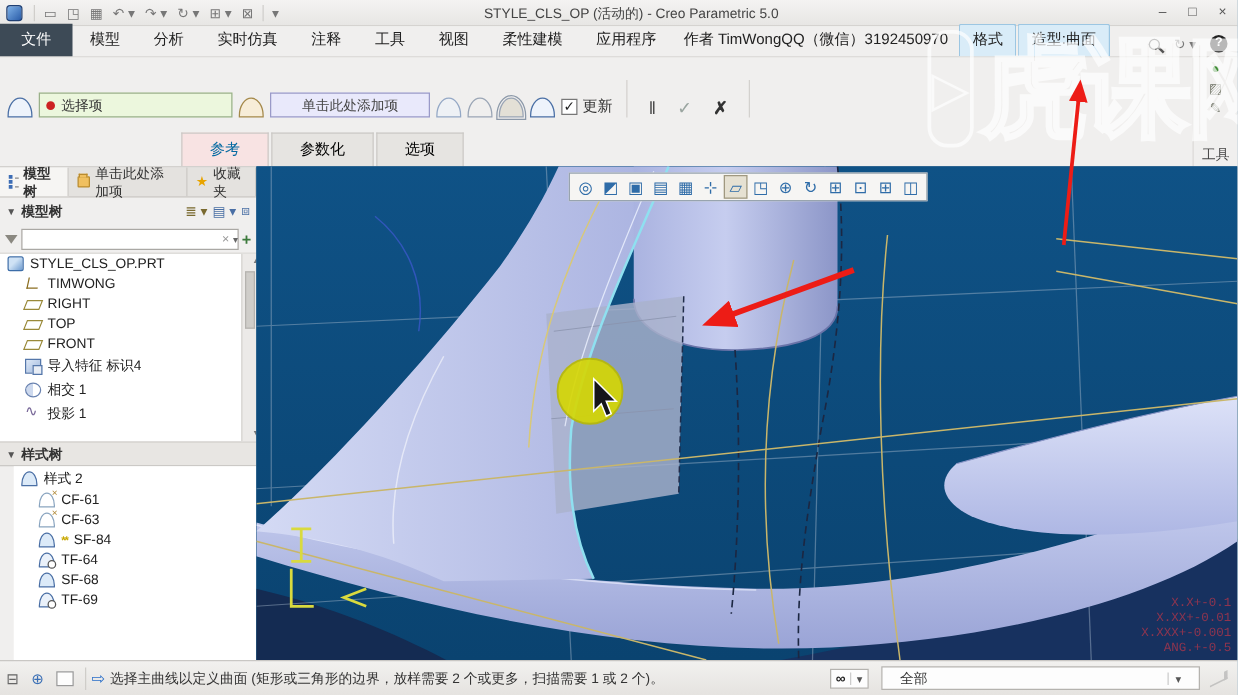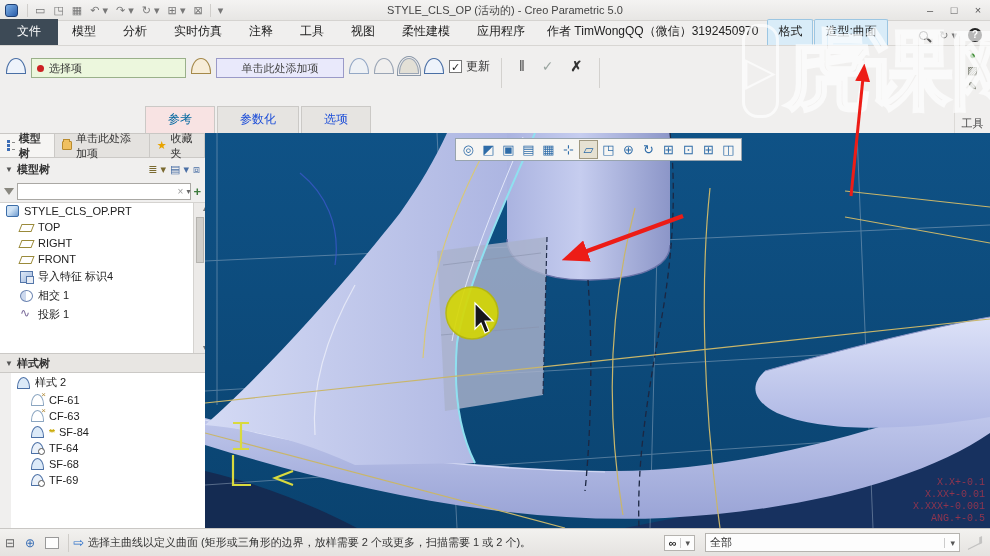--- a/index.html
+++ b/index.html
@@ -21,38 +21,38 @@
   .rtab.filetab { background:#3d4a56; color:#fff; padding:4px 17px 5px; }
   .rtab.author { color:#222; padding:4px 8px 5px; }
   .rtab.hl { background:#d9ecf8; border:1px solid #9cc6e2; border-bottom:none; border-radius:2px 2px 0 0; padding:3px 10px 5px;text-align:center; }
   #ribbon-right { margin-left:auto; display:flex; align-items:center; gap:7px; padding:0 8px 3px 0; }
   .mag { width:9px; height:9px; border:1.6px solid #555; border-radius:50%; position:relative; display:inline-block; }
   .mag::after { content:""; position:absolute; width:6px; height:1.6px; background:#555; transform:rotate(45deg); right:-5px; bottom:-2px; }
   .help-circ { width:14px; height:14px; background:#222; color:#fff; border-radius:50%; font-size:10px; font-weight:bold; text-align:center; line-height:14px; }
 
   
   #ribbon-body { position:absolute; left:0; top:46px; width:990px; height:87px; background:#f0efee; }
-  #dashboard { position:absolute; left:0; top:12px; width:760px; height:36px; display:flex; align-items:flex-start; gap:5px; padding-left:6px; }
+  #dashboard { position:absolute; left:0; top:12px; width:760px; height:36px; display:flex; align-items:flex-end; gap:5px; padding-left:6px; }
   .surf-ico { width:20px; height:16px; border:1.5px solid #4a6fa5; border-radius:50% 50% 0 0/90% 90% 0 0; background:#eef3fb; }
   .surf-ico.warm { background:#f7edd8; border-color:#a5894a; }
   .surf-ico.ghost { background:transparent; border-color:#9aa5b5; }
   .surf-ico.pressed { outline:1px solid #8b98a8; outline-offset:1px; background:#e3e0d6; }
   #sel-field { width:155px; height:20px; background:#ecf7dd; border:1px solid #9ab08a; font-size:11px; color:#333; display:flex; align-items:center; padding:0 5px; gap:5px; }
   #sel-field .dot { width:7px; height:7px; border-radius:50%; background:#cc2222; }
   #add-field { width:128px; height:20px; background:#e9e9fb; border:1px solid #9a9ac8; font-size:11px; color:#444; display:flex; align-items:center; justify-content:center; }
   .dash-sep { width:1px; height:30px; background:#d3d1ce; margin:0 6px; }
   #update-wrap { display:flex; align-items:center; gap:4px; font-size:12px; color:#333; }
   #update-check { width:13px; height:13px; border:1px solid #777; background:#fff; font-size:11px; line-height:12px; text-align:center; color:#222; }
   .dash-btn { font-size:14px; color:#444; padding:0 6px; }
   .dash-btn.ok { color:#9aa5a0; }
   .dash-btn.cancel { color:#333; font-weight:bold; }
 
   
   #subtabs { position:absolute; left:145px; bottom:0; display:flex; font-size:12px; }
-  .stab { padding:4px 22px 5px; background:#e6e4e1; border:1px solid #cbc9c6; border-bottom:none; margin-right:2px; color:#1d4ed8; }
+  .stab { padding:4px 22px 5px; background:#e6e4e1; border:1px solid #cbc9c6; border-bottom:none; margin-right:2px; color:#000000; }
   .stab.active { background:#f8e3e3; color:#0369a1; }
 
   
   #right-strip { position:absolute; right:0; top:46px; width:36px; height:87px; background:#f0efee; border-left:1px solid #dcdad7; font-size:11px; color:#333; }
   #right-strip .ic { display:block; text-align:center; margin:3px 0; font-size:11px; color:#6b6f62; }
   #right-strip .dotpair { color:#3f8c35; }
   #right-strip .grp { position:absolute; bottom:2px; width:100%; text-align:center; color:#444; }
 
   
   #left-panel { position:absolute; left:0; top:133px; width:205px; height:395px; background:#f0efee; border-top:1px solid #c9c7c4; }
@@ -114,21 +114,21 @@
   #statusbar { position:absolute; left:0; top:528px; width:990px; height:28px; background:linear-gradient(#f2f1ef,#e5e3e0); border-top:1px solid #c9c7c4; display:flex; align-items:center; font-size:11px; color:#333; }
   .sb-ico { font-size:12px; color:#666; padding:0 5px; }
   .sb-ico.globe { color:#3a6fb5; }
   .sb-box { width:14px; height:12px; border:1px solid #999; background:#fdfdfd; margin:0 5px; }
   .sb-sep { width:1px; height:18px; background:#cfcdc9; margin:0 4px; }
   #sb-msg { display:flex; align-items:center; gap:4px; }
   #sb-arrow { color:#2a6fc9; font-size:13px; }
   #sb-right { margin-left:auto; display:flex; align-items:center; gap:10px; padding-right:10px; }
   #sb-find { display:flex; align-items:center; border:1px solid #b5b3af; background:#fdfdfd; padding:1px 4px; gap:4px; }
   #sb-find .bino { font-weight:bold; color:#222; }
-  #sb-filter { width:255px; height:19px; border:1px solid #b5b3af; background:#fdfdfd; display:flex; align-items:center; justify-content:space-between; padding:0 4px; }
+  #sb-filter { width:255px; height:19px; border:1px solid #b5b3af; background:#fdfdfd; display:flex; align-items:center; justify-content:space-between; padding:0 14px; }
   #sb-filter .dd { color:#555; font-size:9px; border-left:1px solid #ccc; padding-left:5px; }
   #resize-grip { width:10px; height:10px; border-right:2px solid #aaa; border-bottom:2px solid #aaa; transform:skew(-45deg) rotate(-45deg); opacity:.6; }
 
   
   #watermark { position:absolute; left:742px; top:6px; width:260px; height:130px; z-index:50; pointer-events:none; display:flex; align-items:center; gap:6px; opacity:.8; }
   #wm-logo { width:82px; height:94px; border:3px solid rgba(255,255,255,.85); border-radius:16px; display:flex; align-items:center; justify-content:center; color:rgba(255,255,255,.85); font-size:40px; background:transparent; }
   #wm-text { font-size:86px; font-weight:bold; color:transparent; -webkit-text-stroke:2.5px rgba(255,255,255,.85); letter-spacing:-4px; white-space:nowrap; }
 
   #overlay-arrows { position:absolute; left:0; top:0; width:990px; height:556px; z-index:60; pointer-events:none; }
 </style>
@@ -246,26 +246,30 @@
       <span class="clr">×</span>
       <span class="dd">▾</span>
       <span class="plus">+</span>
     </div>
     <div id="model-tree">
       <div class="tree-item">
           <span class="ti ti-part"></span>
           <span>STYLE_CLS_OP.PRT</span>
         </div>
       <div class="tree-item indent">
+          <span class="ti ti-csys"></span>
+          <span>TIMWONG</span>
+        </div>
+      <div class="tree-item indent">
+          <span class="ti ti-plane"></span>
+          <span>RIGHT</span>
+        </div>
+      <div class="tree-item indent">
           <span class="ti ti-plane"></span>
           <span>TOP</span>
-        </div>
-      <div class="tree-item indent">
-          <span class="ti ti-plane"></span>
-          <span>RIGHT</span>
         </div>
       <div class="tree-item indent">
           <span class="ti ti-plane"></span>
           <span>FRONT</span>
         </div>
       <div class="tree-item indent">
           <span class="ti ti-import"></span>
           <span>导入特征 标识4</span>
         </div>
       <div class="tree-item indent">

